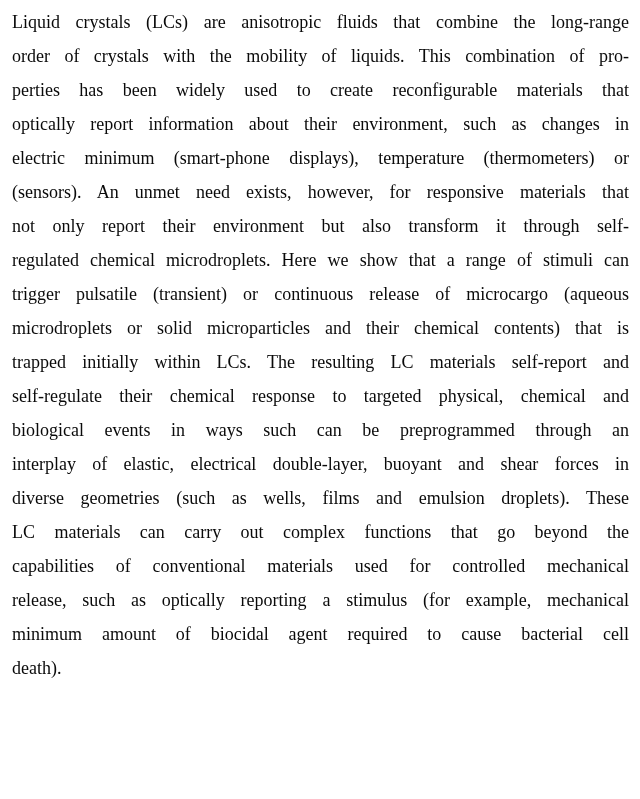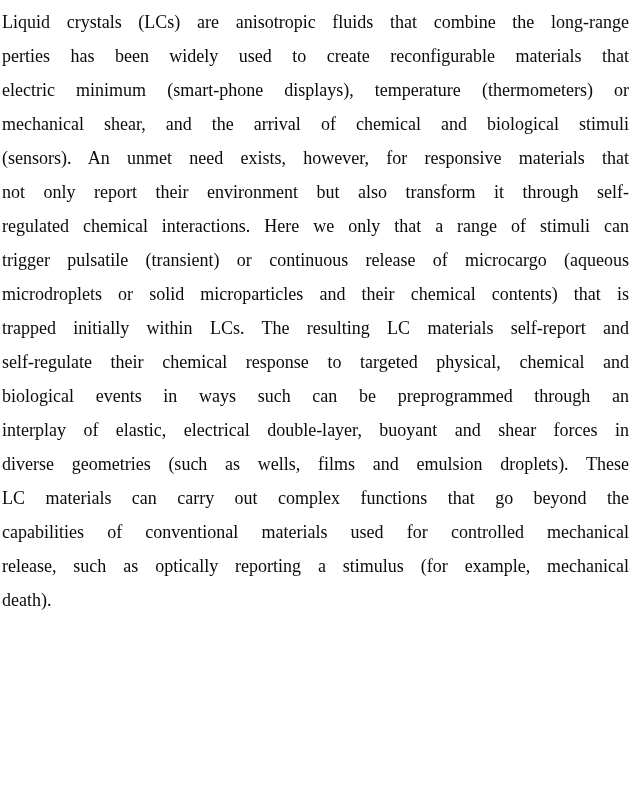--- a/index.html
+++ b/index.html
@@ -9,21 +9,21 @@
   }
   body {
     width: 640px;
     height: 799px;
     overflow: hidden;
   }
   .page {
     box-sizing: border-box;
     width: 640px;
     height: 799px;
-    padding: 5px 11px 0 2px;
+    padding: 5px 11px 0 12px;
     background: #ffffff;
   }
   .para {
     width: 100%;
   }
   .line {
     font-family: "Liberation Serif", "DejaVu Serif", serif;
     font-size: 18px;
     line-height: 34px;
     height: 34px;
@@ -37,31 +37,33 @@
     text-align: center;
     text-align-last: left;
   }
 </style>
 </head>
 <body>
 
 <div class="page">
   <div class="para">
     <div class="line">Liquid crystals (LCs) are anisotropic fluids that combine the long-range</div>
+    <div class="line">order of crystals with the mobility of liquids. This combination of pro-</div>
     <div class="line">perties has been widely used to create reconfigurable materials that</div>
+    <div class="line">optically report information about their environment, such as changes in</div>
     <div class="line">electric minimum (smart-phone displays), temperature (thermometers) or</div>
-    <div class="line">mechanical shear, and the arrival of chemical and biological stimuli</div>
     <div class="line">(sensors). An unmet need exists, however, for responsive materials that</div>
     <div class="line">not only report their environment but also transform it through self-</div>
-    <div class="line">regulated chemical interactions. Here we only that a range of stimuli can</div>
+    <div class="line">regulated chemical microdroplets. Here we show that a range of stimuli can</div>
     <div class="line">trigger pulsatile (transient) or continuous release of microcargo (aqueous</div>
     <div class="line">microdroplets or solid microparticles and their chemical contents) that is</div>
     <div class="line">trapped initially within LCs. The resulting LC materials self-report and</div>
     <div class="line">self-regulate their chemical response to targeted physical, chemical and</div>
     <div class="line">biological events in ways such can be preprogrammed through an</div>
     <div class="line">interplay of elastic, electrical double-layer, buoyant and shear forces in</div>
     <div class="line">diverse geometries (such as wells, films and emulsion droplets). These</div>
     <div class="line">LC materials can carry out complex functions that go beyond the</div>
     <div class="line">capabilities of conventional materials used for controlled mechanical</div>
     <div class="line">release, such as optically reporting a stimulus (for example, mechanical</div>
+    <div class="line">minimum amount of biocidal agent required to cause bacterial cell</div>
     <div class="line line--last">death).</div>
   </div>
 </div>
 
 </body></html>

